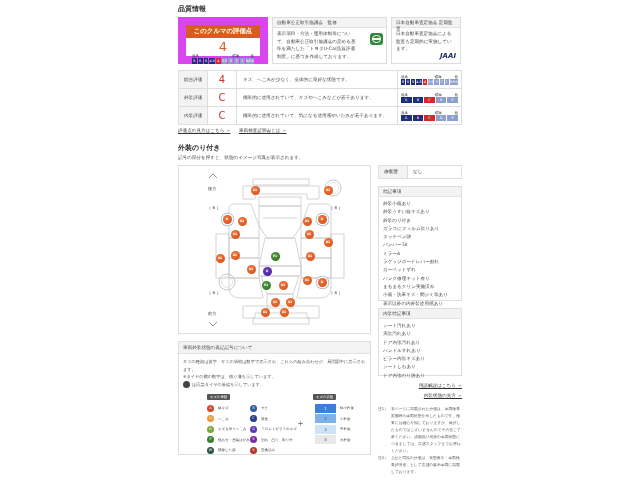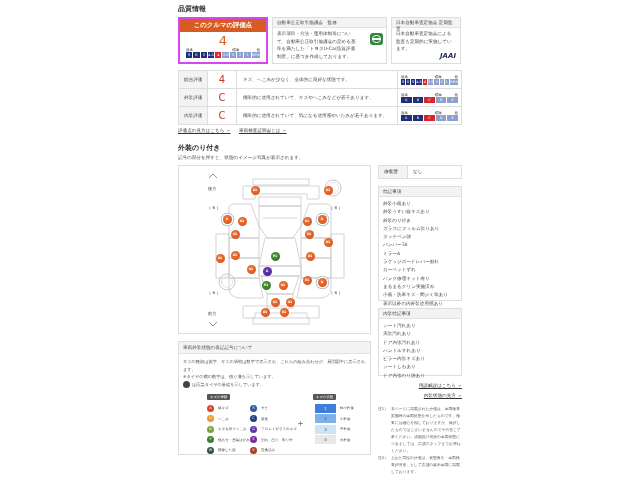--- a/index.html
+++ b/index.html
@@ -3,21 +3,21 @@
 <meta charset="utf-8">
 <style>
   * { box-sizing: border-box; margin: 0; padding: 0; }
   html, body { width: 640px; height: 480px; background: #ffffff; overflow: hidden; }
   body { font-family: "DejaVu Sans", sans-serif; color: #333; font-size: 5px; position: relative; }
   .abs { position: absolute; }
   .section-title { font-size: 7px; font-weight: bold; color: #333; }
   .card { border: 1px solid #ddd; background: #fff; }
   .card-head { background: #f3f3f3; border-bottom: 1px solid #e2e2e2; font-size: 4.6px; color: #444; padding: 2px 4px; height: 10px; line-height: 6px; }
   .card-body { font-size: 4.6px; line-height: 7.5px; color: #444; padding: 3px 4px; }
-  .score-box { border: 2px solid #d946ef; }
+  .score-box { border: 8px solid #d946ef; }
   .score-head { background: #d75c21; color: #fff; font-weight: bold; font-size: 6.4px; text-align: center; height: 13px; line-height: 13px; }
   .score-val { color: #d75c21; font-size: 13px; text-align: center; margin-top: 4px; }
   .scale { display: flex; gap: 1px; }
   .scale .cell { height: 6px; font-size: 3.5px; color: #fff; text-align: center; line-height: 6px; flex: 1; }
   .scale-labels { display: flex; justify-content: space-between; font-size: 3.5px; color: #333; height: 4px; }
   table.eval { border-collapse: collapse; width: 100%; }
   table.eval td { border: 1px solid #ddd; font-size: 4.6px; color: #444; height: 18px; vertical-align: middle; }
   table.eval td.lbl { background: #f3f3f3; width: 29px; padding-left: 5px; }
   table.eval td.grade { color: #c8352a; font-size: 10px; text-align: center; width: 29px; }
   table.eval td.desc { padding-left: 6px; }

